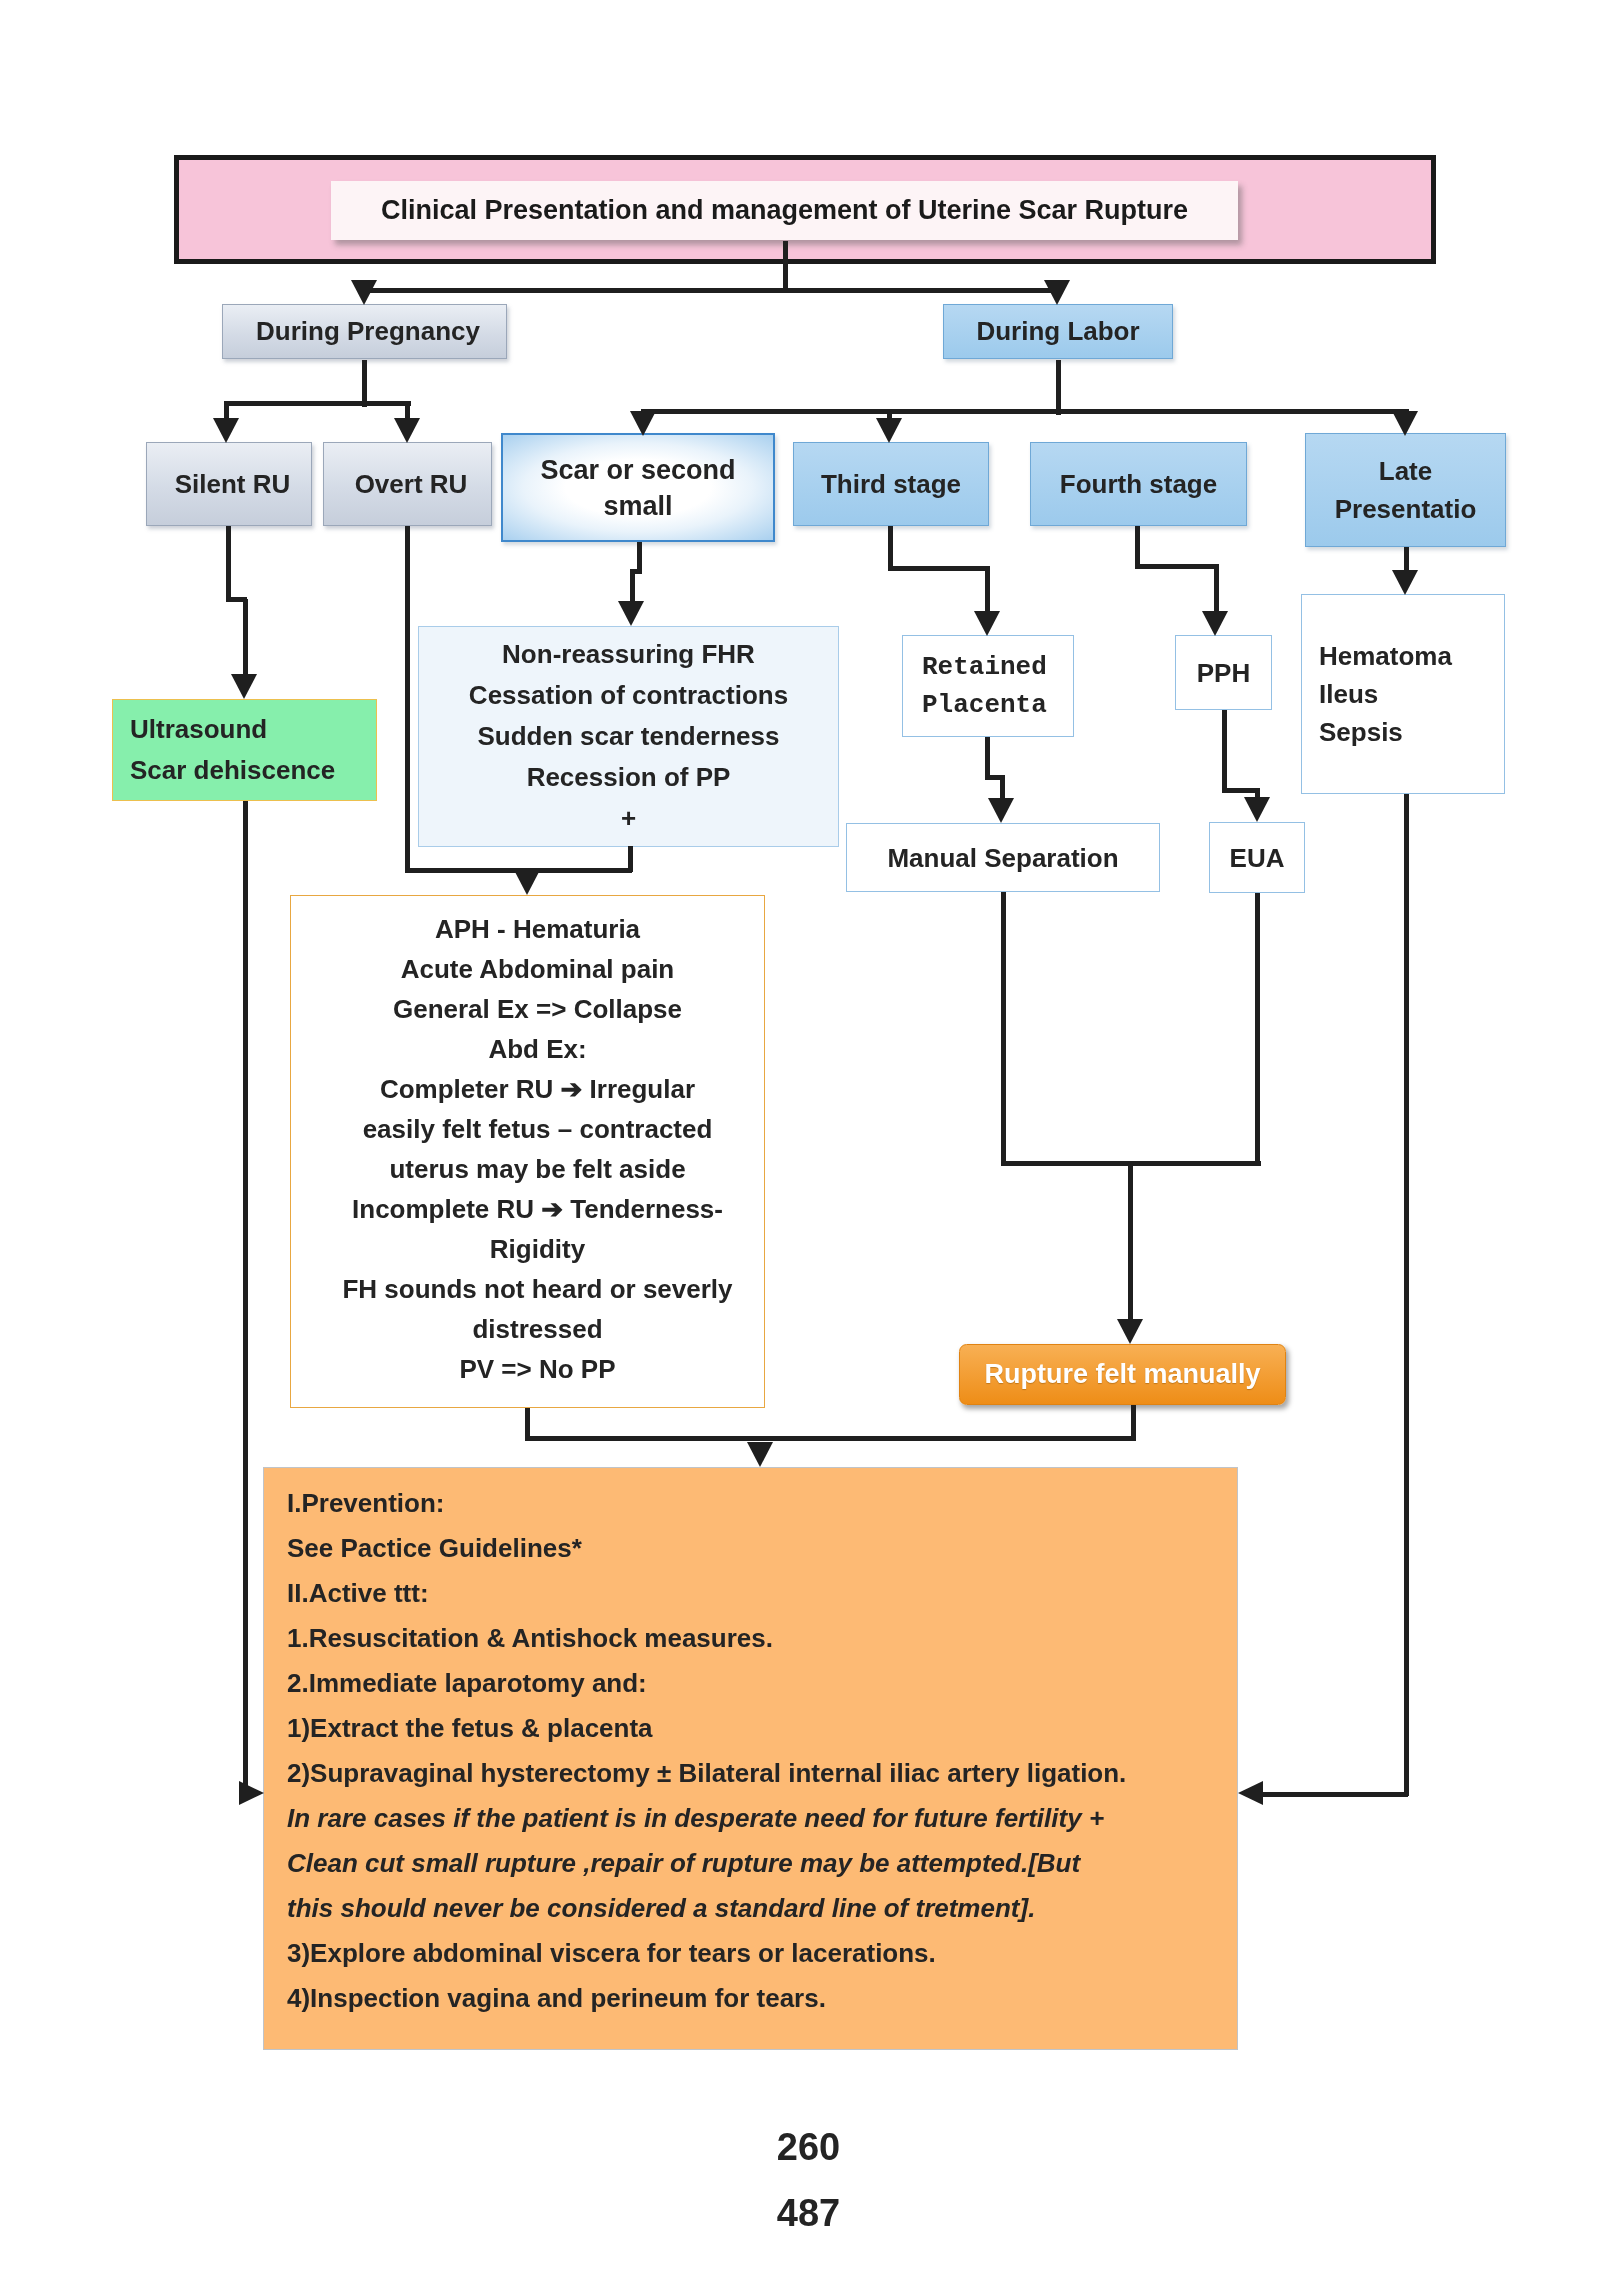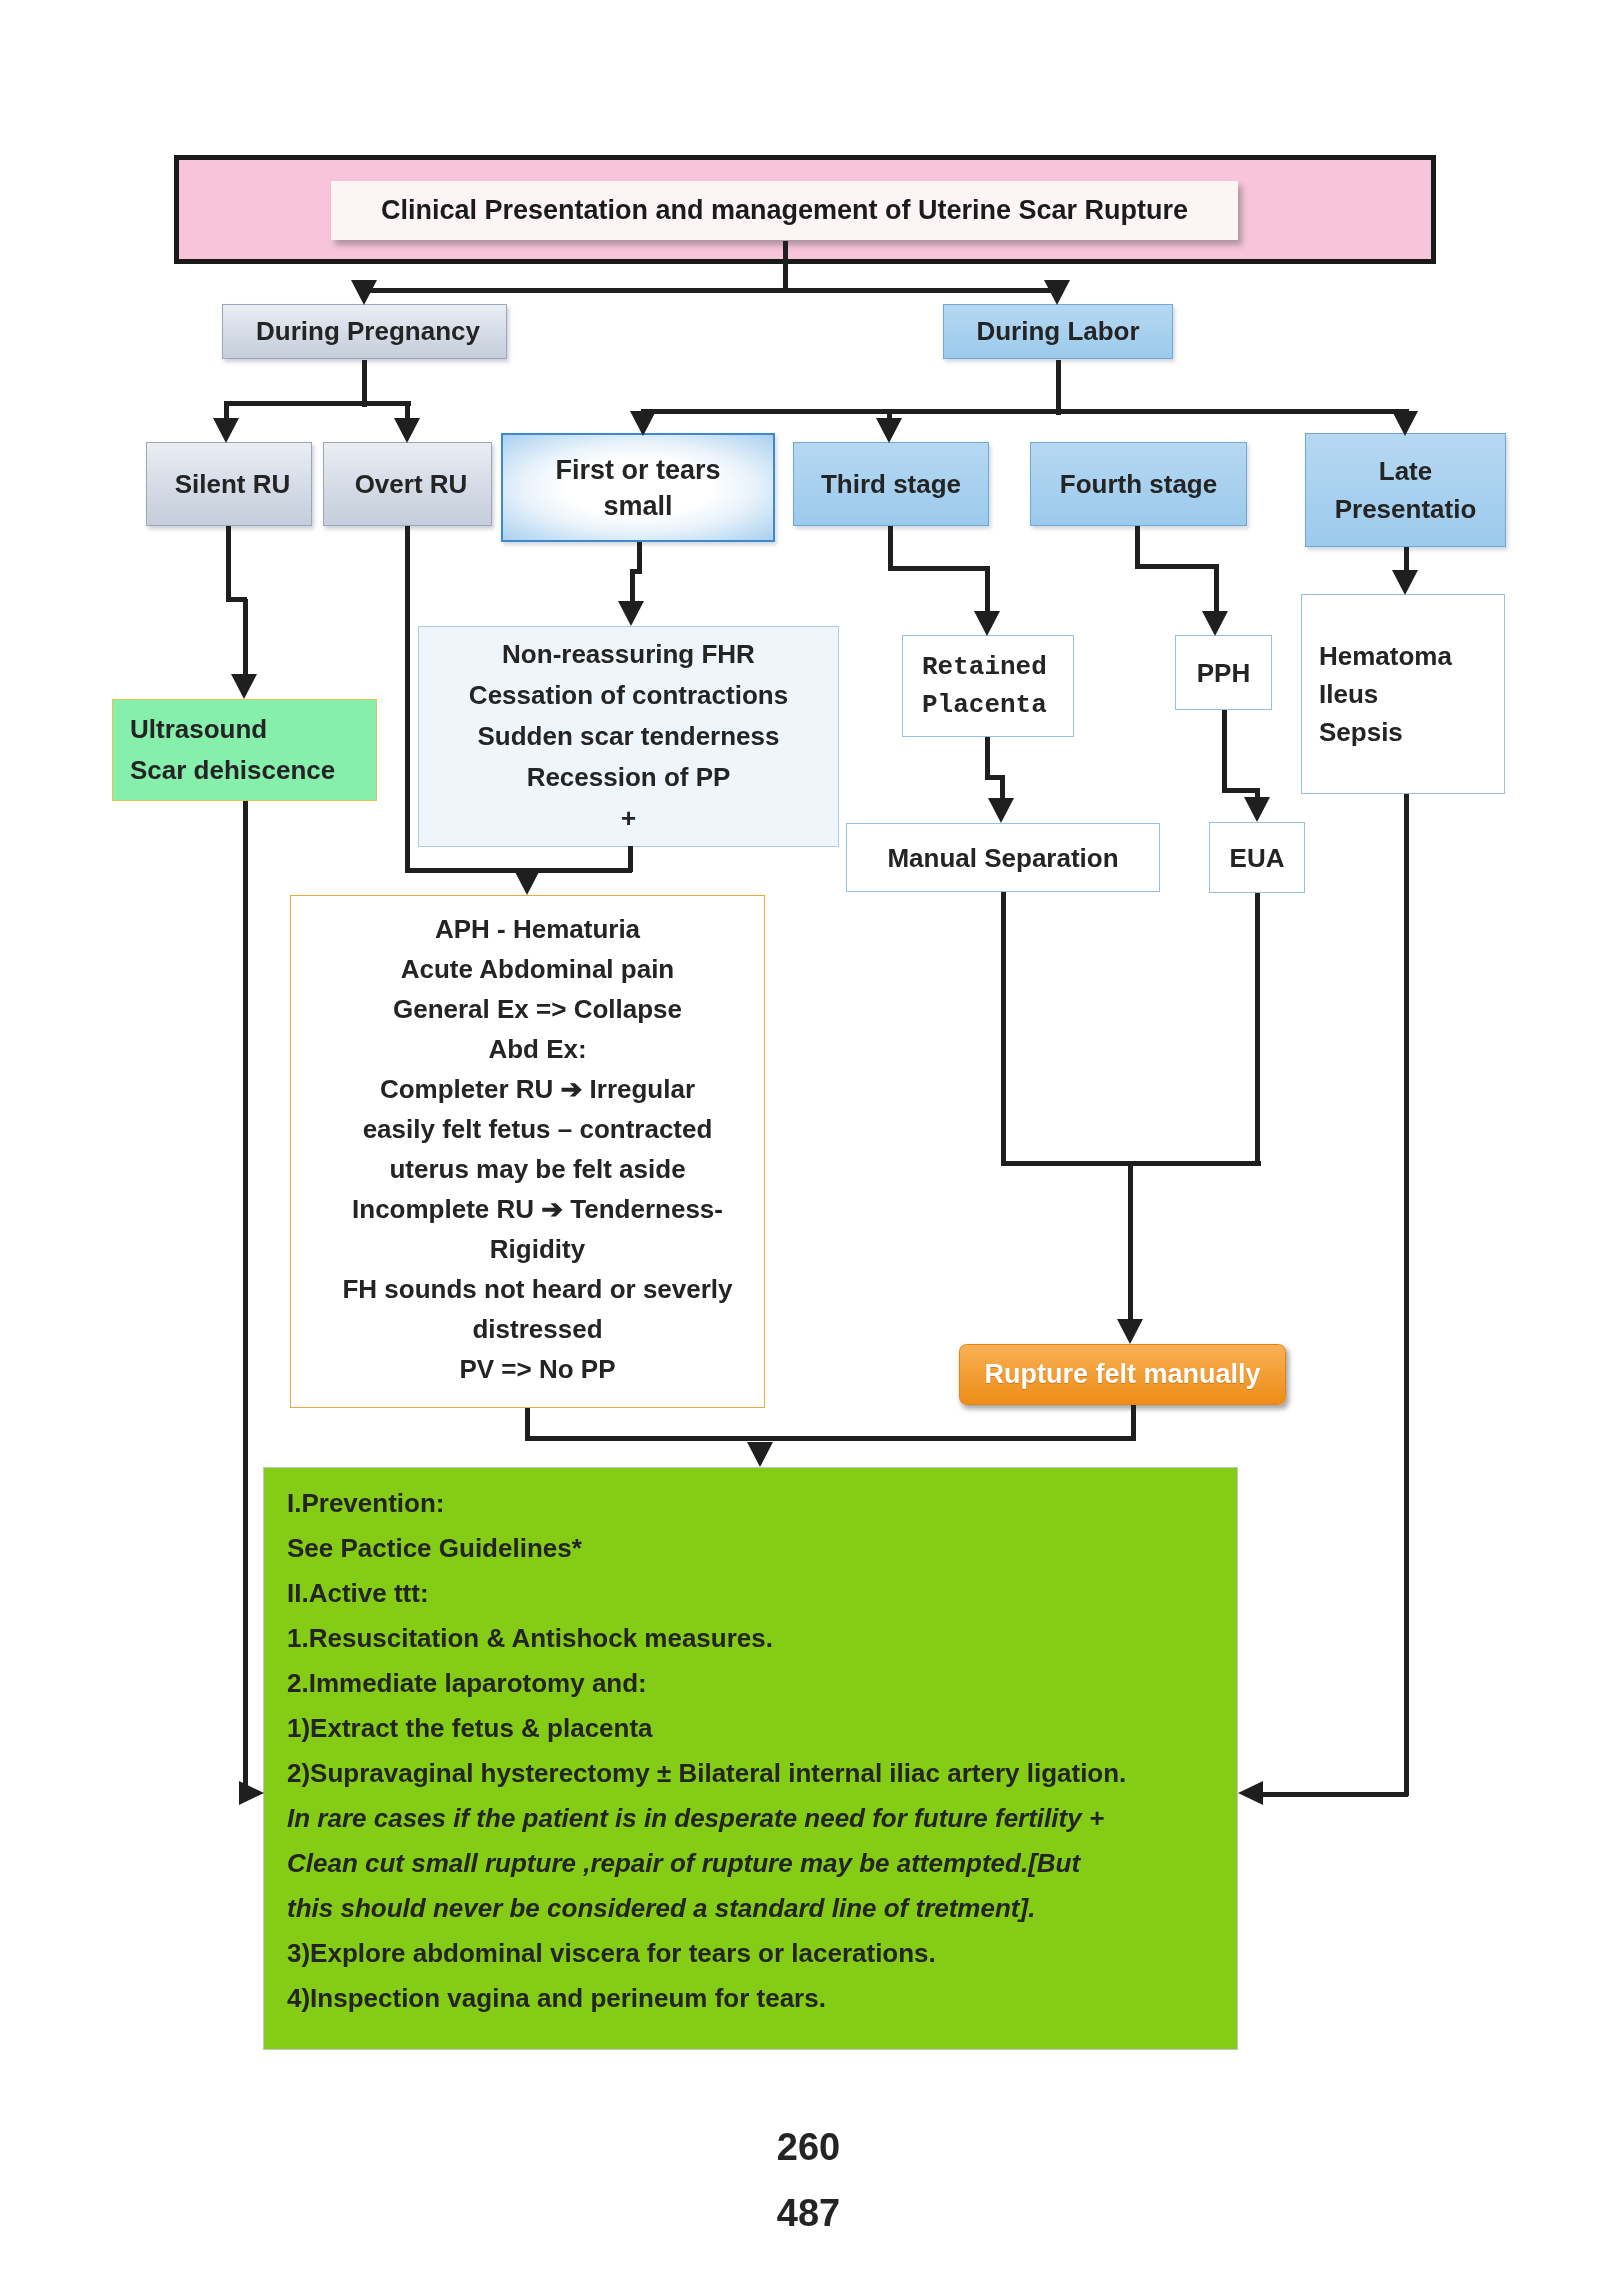--- a/index.html
+++ b/index.html
@@ -18,21 +18,21 @@
            border:1.9px solid #6fa8d6;box-shadow:1.9px 2.9px 3.8px rgba(110,130,150,.3);font-size:26px;}
   .glowbox{background:radial-gradient(ellipse at center,#ffffff 38%,#e9f3fb 60%,#a9d0ef 100%);
            border:2.9px solid #3f88cc;box-shadow:1.9px 2.9px 3.8px rgba(110,130,150,.3);font-size:27px;line-height:36px;}
   .panelblue{background:#eef5fb;border:1.9px solid #a9cce9;font-size:26px;line-height:41px;}
   .whiteblue{background:#ffffff;border:1.9px solid #94c0e4;font-size:26px;line-height:38px;}
   .yellowbox{background:#86efac;border:1.9px solid #ecc04e;font-size:26px;line-height:41px;}
   .aphbox{background:#ffffff;border:1.9px solid #e8a741;font-size:26px;line-height:40px;}
   .orangebtn{background:linear-gradient(180deg,#f8b054 0%,#ee8d17 100%);border:1px solid #e08312;
              border-radius:7.6px;box-shadow:2.9px 3.8px 5.7px rgba(0,0,0,.35);
              color:#ffffff;font-size:27px;font-weight:700;text-shadow:0 1px 1px rgba(120,70,0,.4);}
-  .treatbox{background:#84cc16;border:1.9px solid #c0c4c9;font-size:26px;line-height:45px;}
+  .treatbox{background:#fdba74;border:1.9px solid #c0c4c9;font-size:26px;line-height:45px;}
   .treatbox .ln{font-weight:600;white-space:nowrap;}
   .treatbox .hd{font-weight:800;}
   .treatbox .it{font-style:italic;font-weight:600;}
   
   .line{position:absolute;background:#1f1f1f;}
   .tri-d{position:absolute;width:0;height:0;border-left:13.3px solid transparent;
          border-right:13.3px solid transparent;border-top:25px solid #1f1f1f;}
   .tri-r{position:absolute;width:0;height:0;border-top:12.4px solid transparent;
          border-bottom:12.4px solid transparent;border-left:25px solid #1f1f1f;}
   .tri-l{position:absolute;width:0;height:0;border-top:12.4px solid transparent;
@@ -56,21 +56,21 @@
     <span>During Labor</span>
   </div>
 
   <div class="box graybox" style="left:146px;top:442px;width:166px;height:84px;">
     <span>Silent RU</span>
   </div>
   <div class="box graybox" style="left:323px;top:442px;width:169px;height:84px;">
     <span>Overt RU</span>
   </div>
   <div class="box glowbox" style="left:501px;top:433px;width:274px;height:109px;">
-    <span>First or tears</span>
+    <span>Scar or second</span>
     <span>small</span>
   </div>
   <div class="box bluebox" style="left:793px;top:442px;width:196px;height:84px;">
     <span>Third stage</span>
   </div>
   <div class="box bluebox" style="left:1305px;top:433px;width:201px;height:114px;line-height:38px;">
     <span>Late</span>
     <span>Presentatio</span>
   </div>
   <div class="box bluebox" style="left:1030px;top:442px;width:217px;height:84px;">

